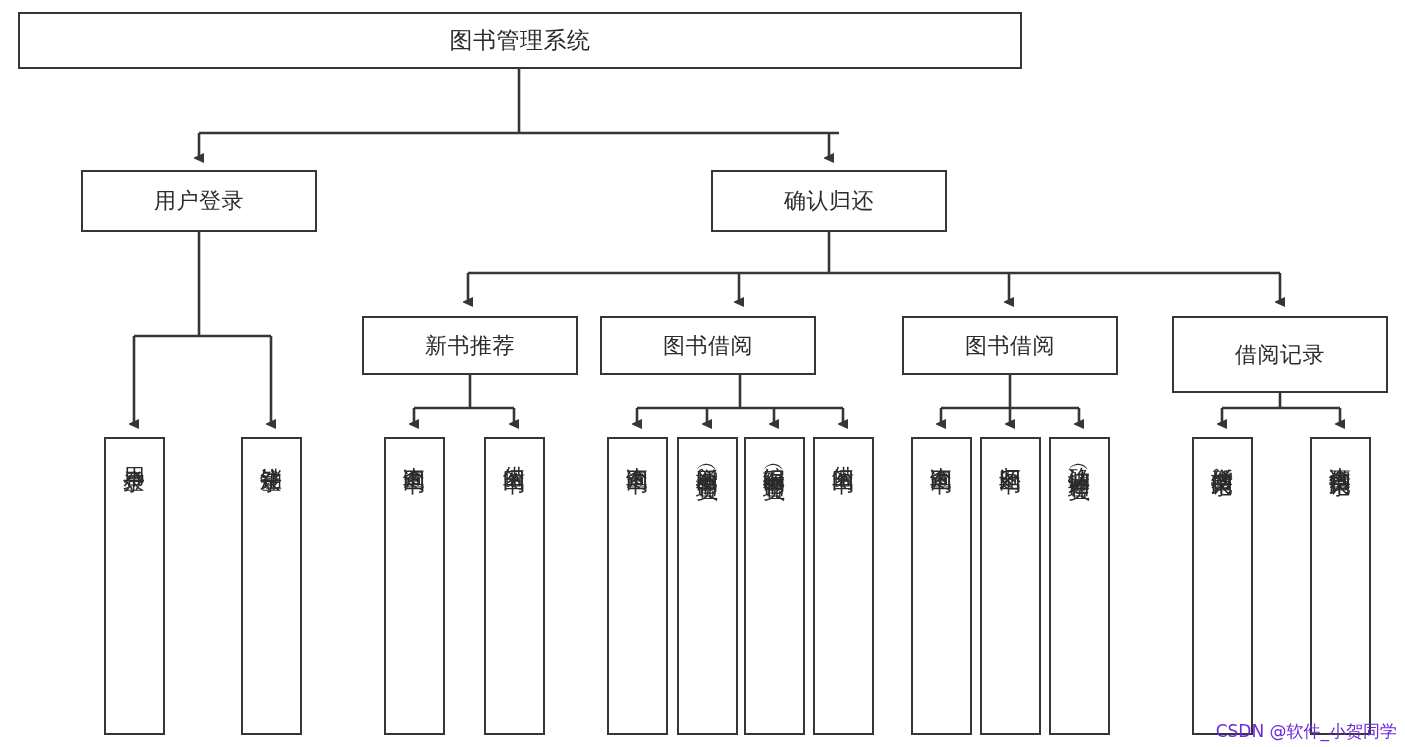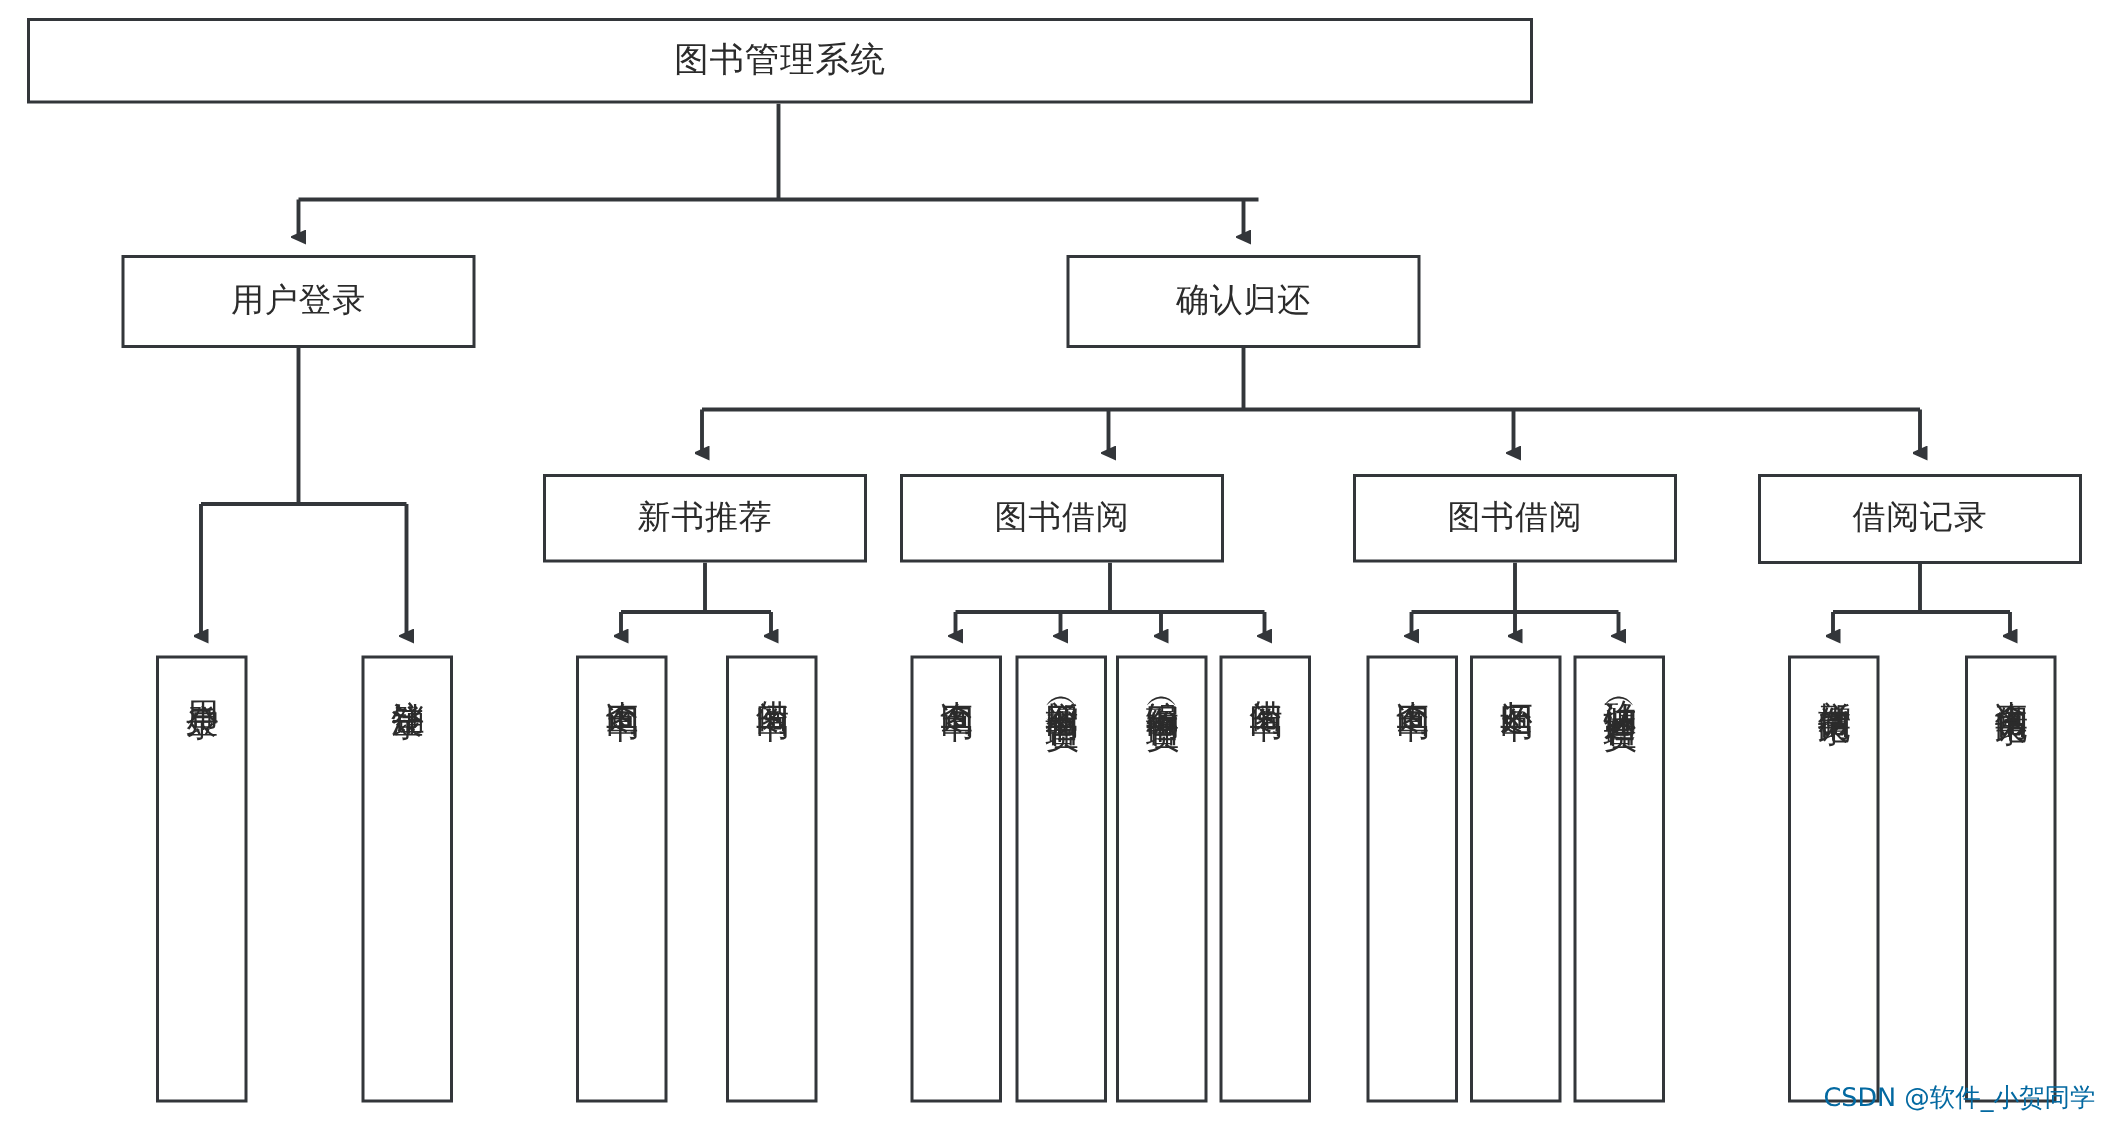--- a/index.html
+++ b/index.html
@@ -53,21 +53,21 @@
     text-orientation:upright;
     font-size:22px;
     line-height:1.05;
     letter-spacing:2px;
   }
   #watermark{
     position:absolute;
     right:8px;
     bottom:4px;
     font-size:17px;
-    color:#0369a1;
+    color:#6d28d9;
     z-index:3;
     white-space:nowrap;
     user-select:none;
   }
 </style>
 </head>
 <body>
 
 <div id="diagram">
 
@@ -134,21 +134,21 @@
 
   <div class="node h-node" style="left:362px;top:316px;width:216px;height:59px;">
     <span class="label">新书推荐</span>
   </div>
   <div class="node h-node" style="left:600px;top:316px;width:216px;height:59px;">
     <span class="label">图书借阅</span>
   </div>
   <div class="node h-node" style="left:902px;top:316px;width:216px;height:59px;">
     <span class="label">图书借阅</span>
   </div>
-  <div class="node h-node" style="left:1172px;top:316px;width:216px;height:60px;">
+  <div class="node h-node" style="left:1172px;top:316px;width:216px;height:77px;">
     <span class="label">借阅记录</span>
   </div>
 
   <div class="node v-node" style="left:104px;top:437px;width:61px;height:298px;">
     <span class="label">用户登录</span>
   </div>
   <div class="node v-node" style="left:241px;top:437px;width:61px;height:298px;">
     <span class="label">注销登录</span>
   </div>
 

